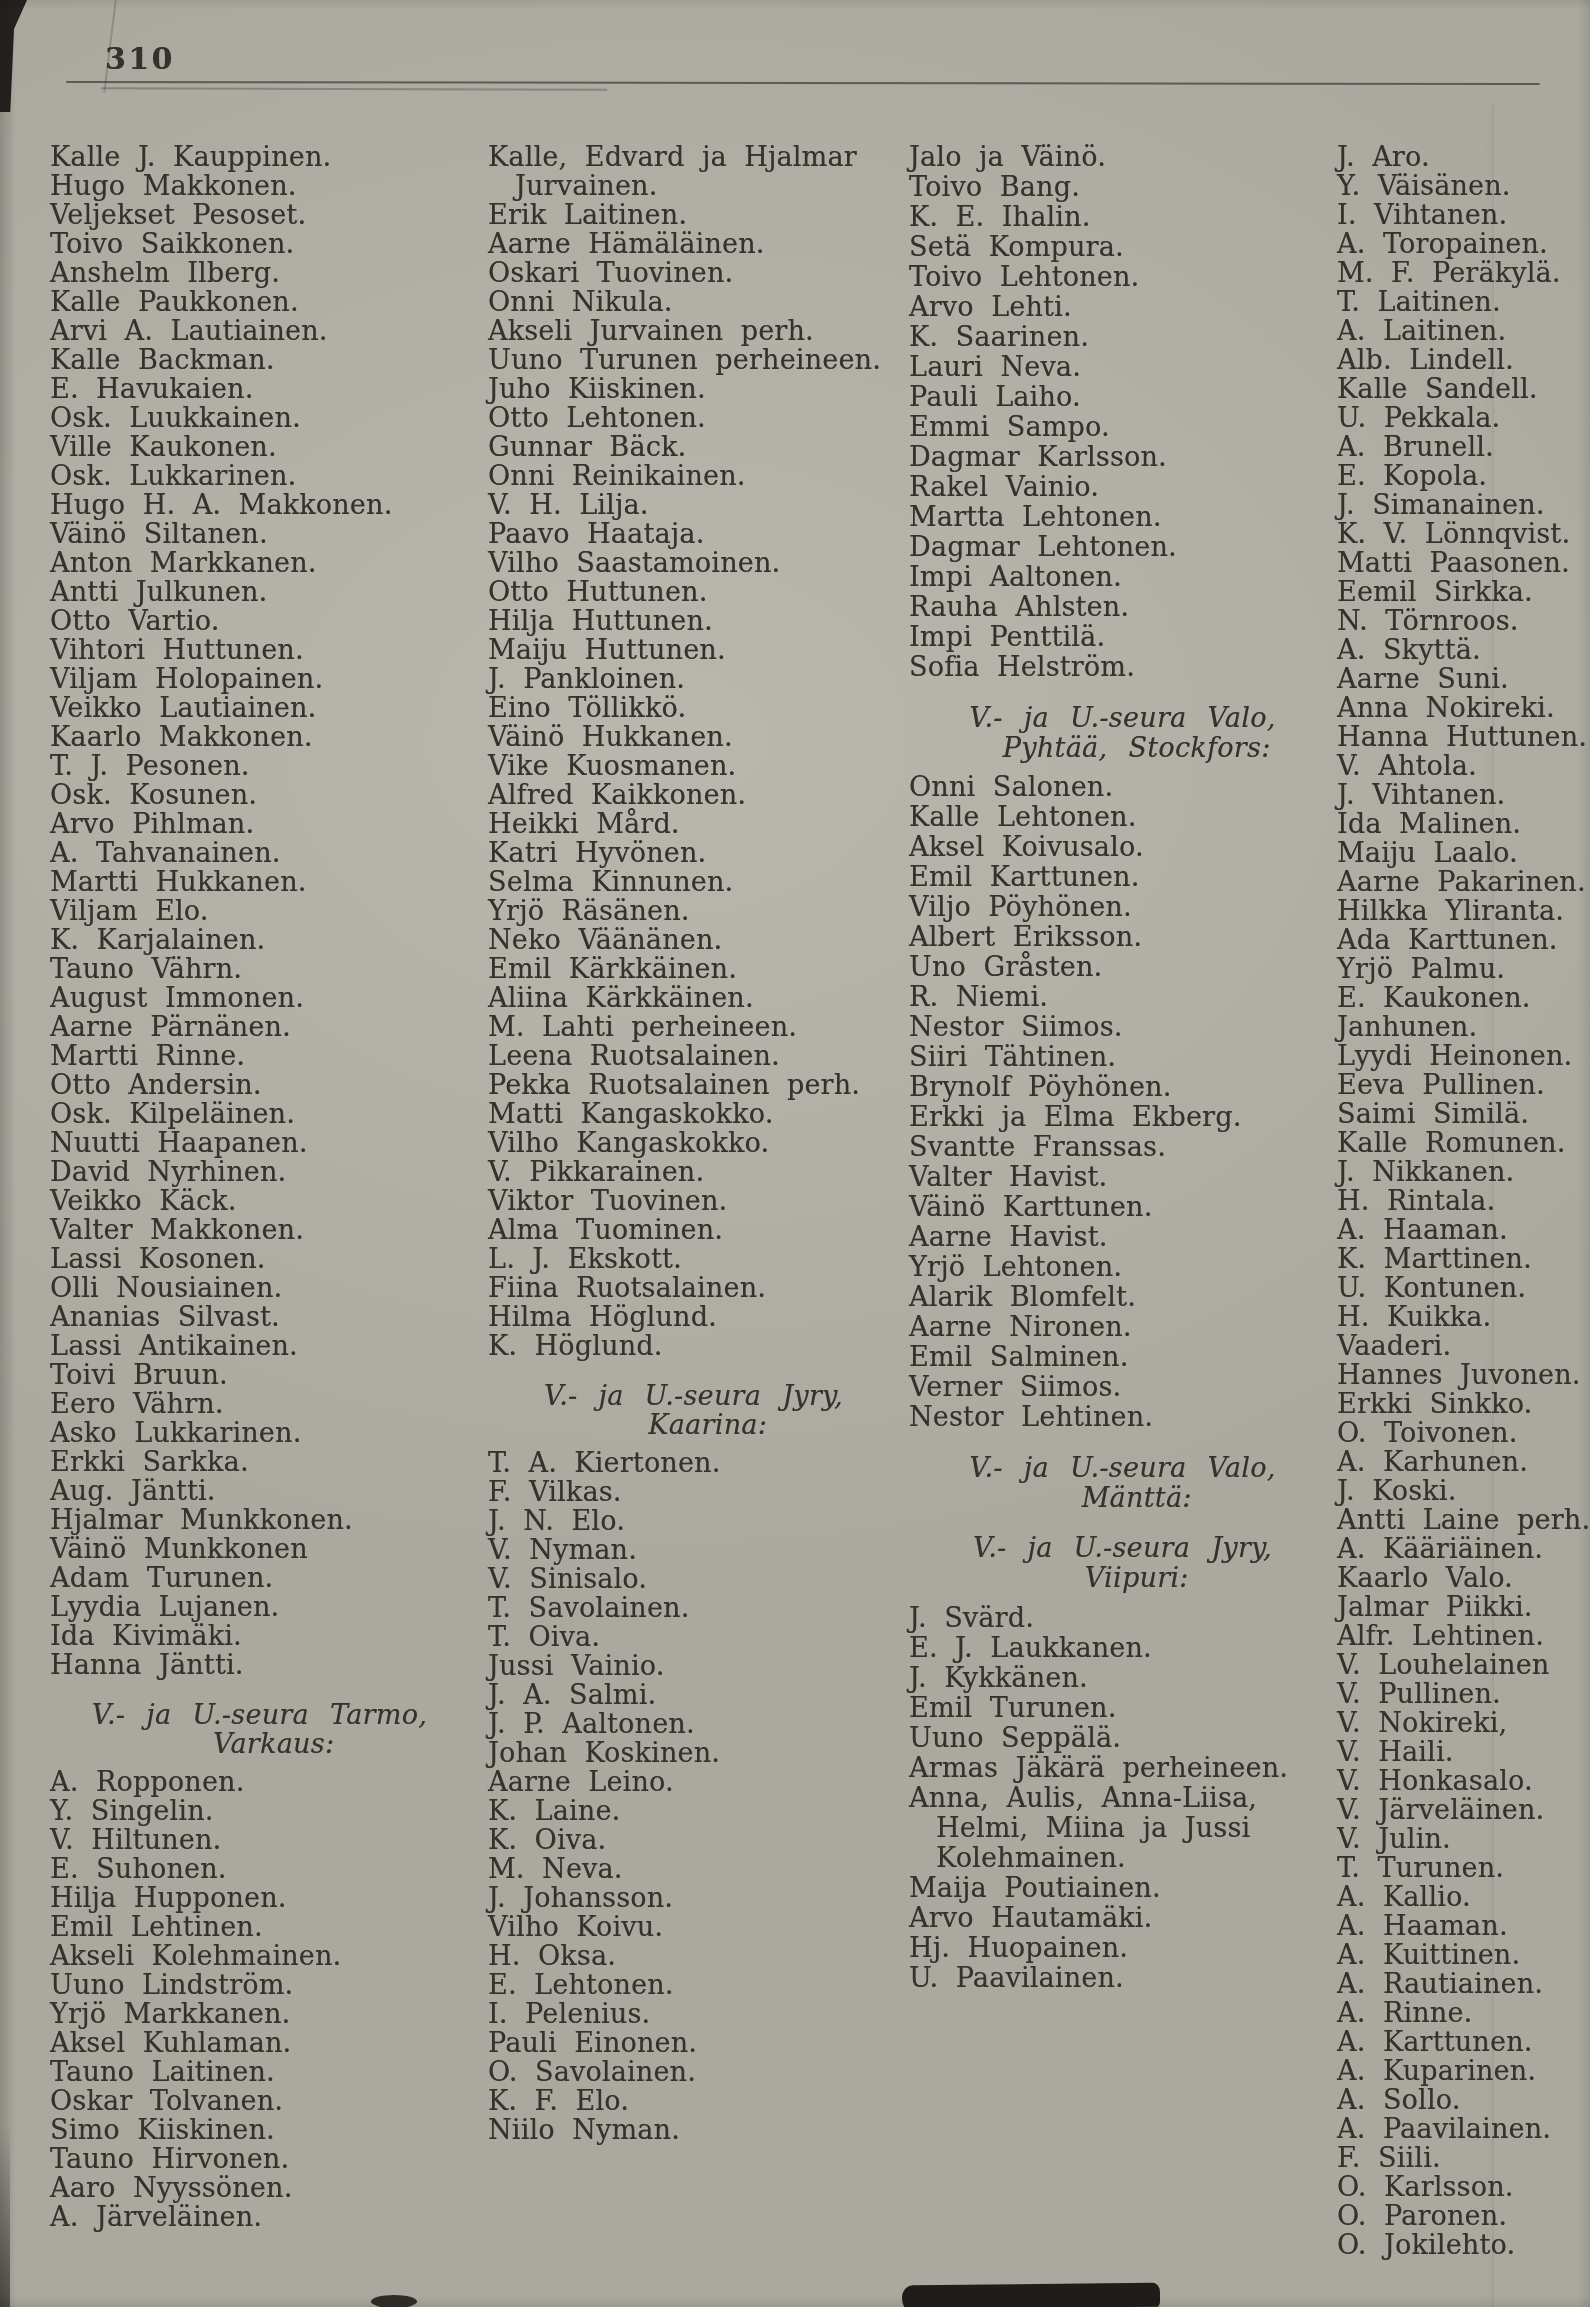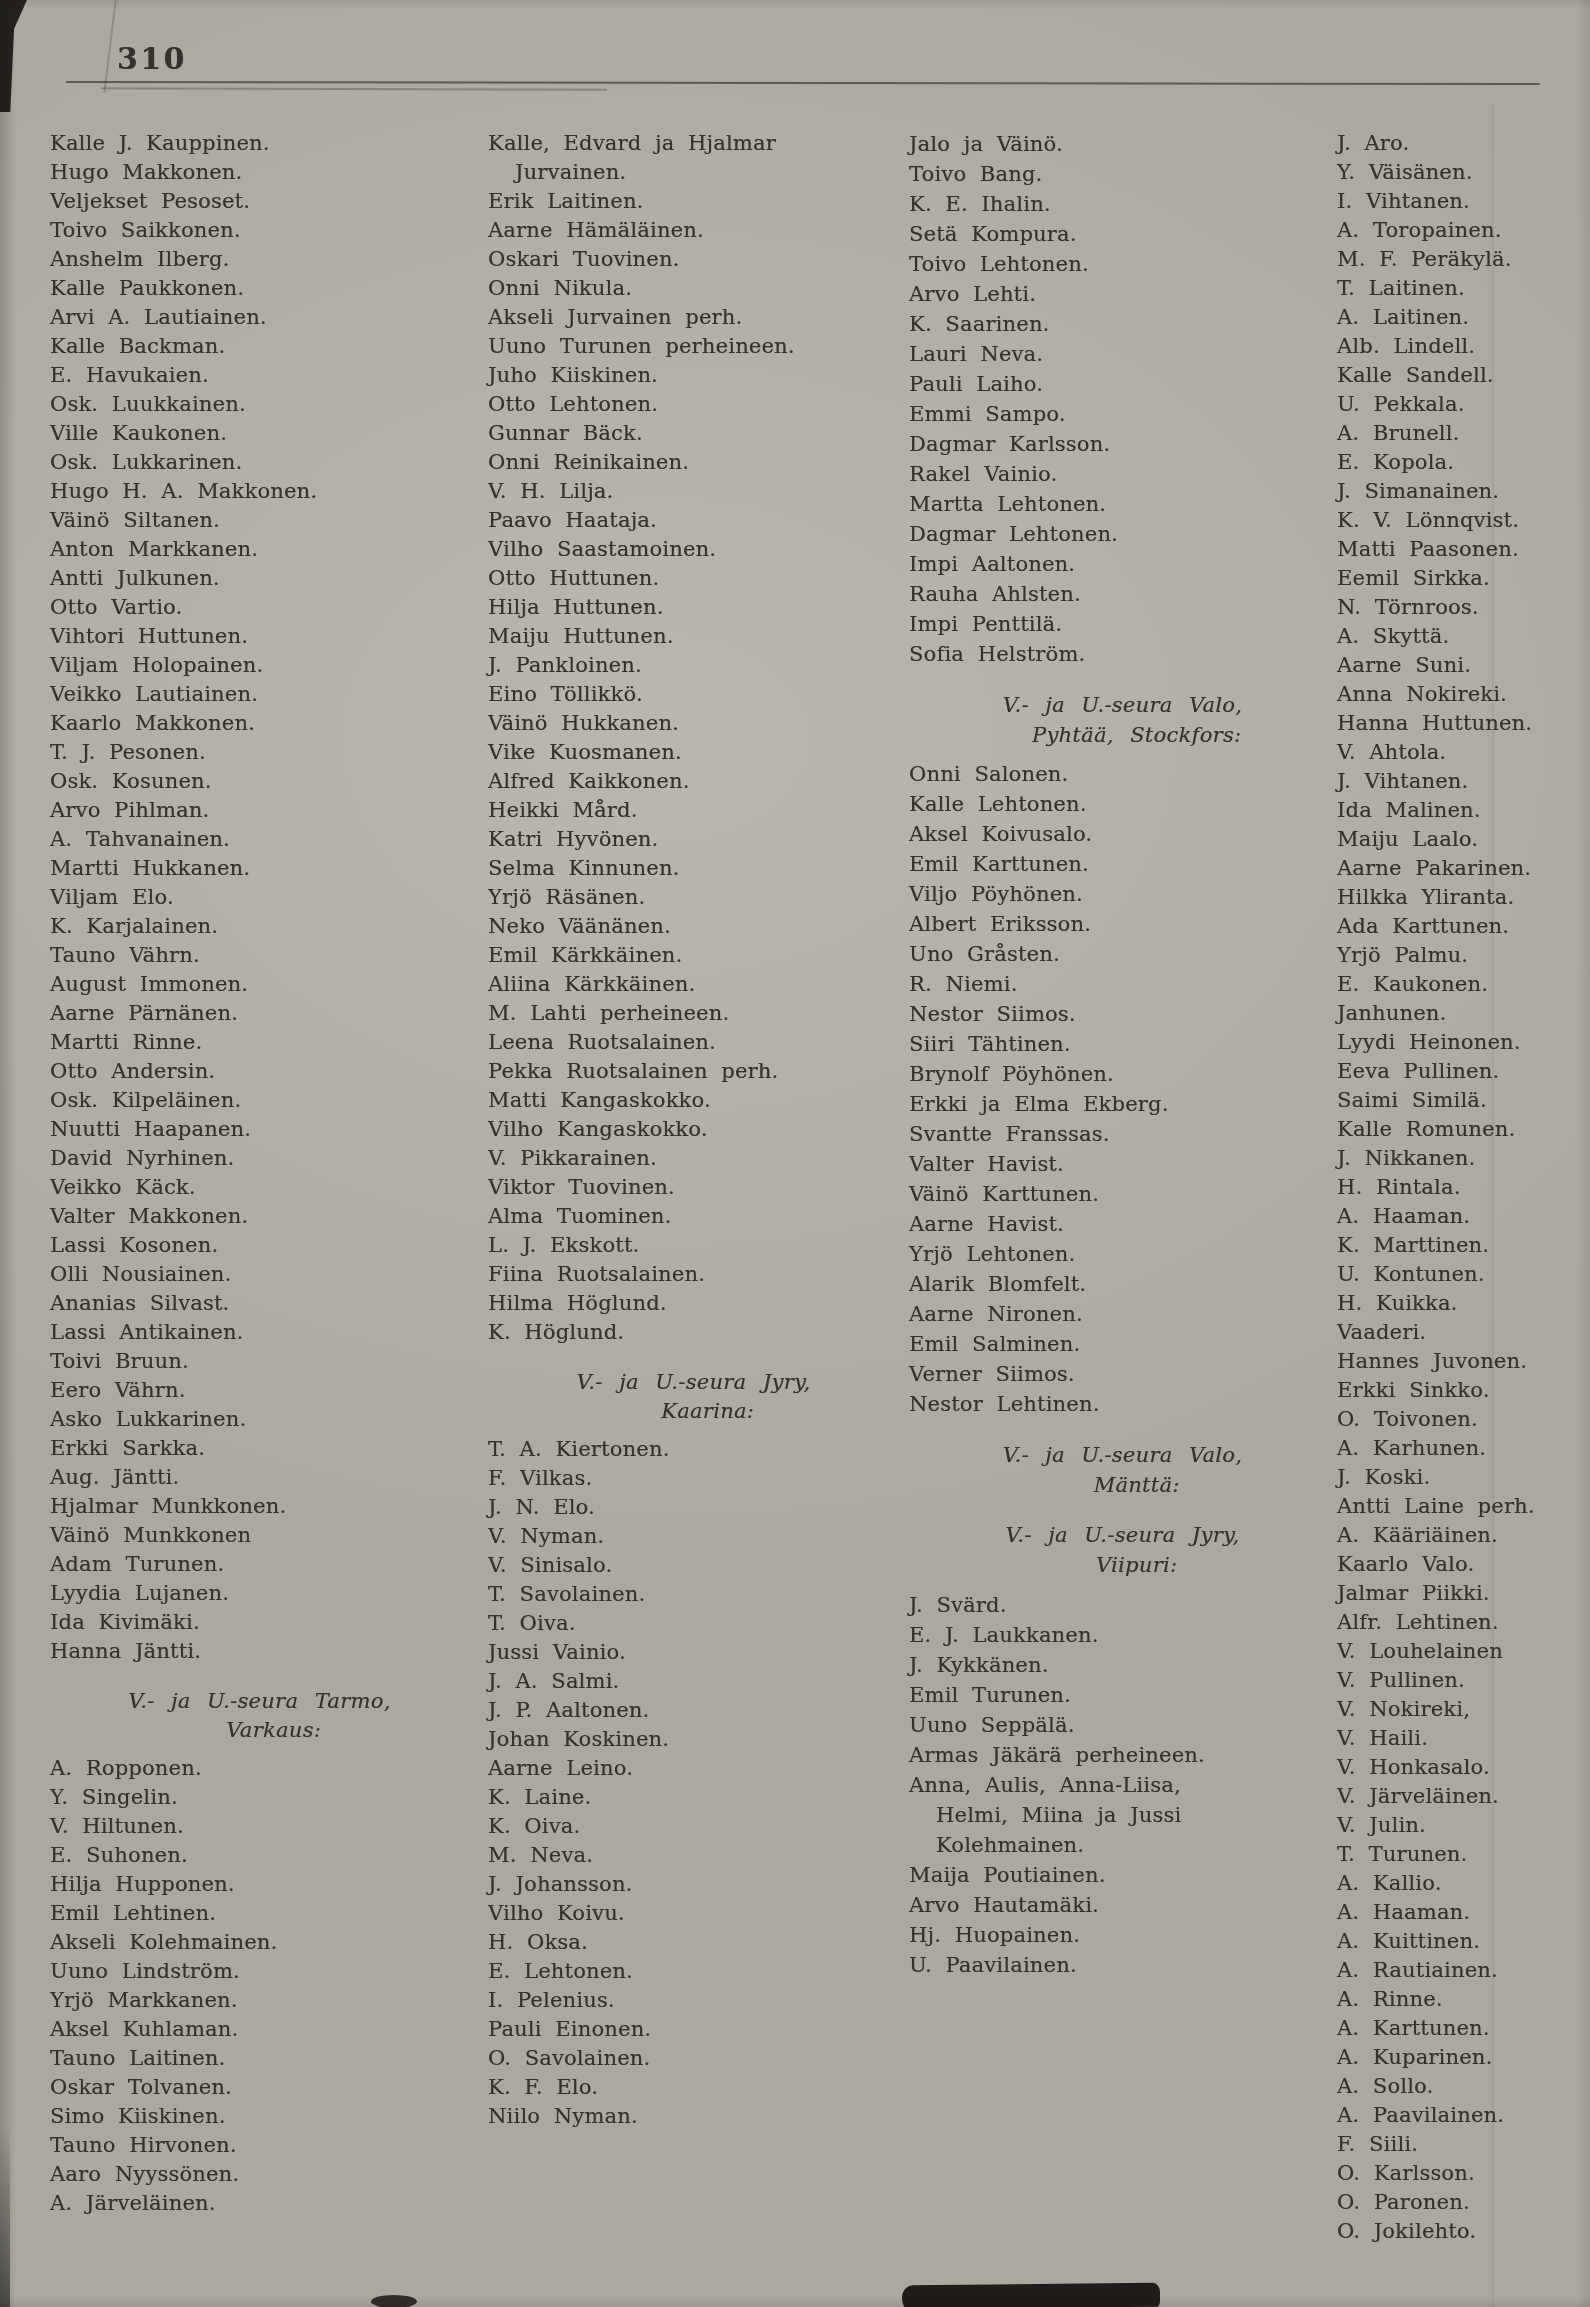--- a/index.html
+++ b/index.html
@@ -14,37 +14,36 @@
       linear-gradient(to left, rgba(20,18,15,.10) 0px, rgba(20,18,15,0) 12.6px),
       linear-gradient(to bottom, rgba(20,18,15,.09) 0px, rgba(20,18,15,0) 9.5px),
       linear-gradient(to top, rgba(20,18,15,.10) 0px, rgba(20,18,15,0) 11px),
       radial-gradient(1185px 869px at 42% 32%, rgba(255,255,255,.07), rgba(0,0,0,.05)),
       #b4b1a8;
   }
   .page-number {
     position:absolute; left:105px; top:41px;
     font-size:30px; font-weight:bold; letter-spacing:2.4px;
     text-shadow:0.3px 0.3px 0.6px rgba(40,38,34,.5);
-    margin-left:12px;
   }
   .journal-title {
     position:absolute; left:735px; top:44px;
     font-size:26px; font-weight:bold; letter-spacing:3.2px; word-spacing:12.6px;
     text-shadow:0.3px 0.3px 0.6px rgba(40,38,34,.5);
     white-space:nowrap;
   }
   .rule-main {
     position:absolute; left:66px; top:82px; width:1474px; height:2.4px;
     background:rgba(45,42,38,.62); border-radius:1.6px; transform:rotate(0.08deg);
   }
   .rule-shadow {
     position:absolute; left:101px; top:88px; width:506px; height:1.6px;
     background:rgba(45,42,38,.30); transform:rotate(0.15deg);
   }
-  .col { position:absolute; top:129px; font-size:21px; }
+  .col { position:absolute; top:142px; font-size:27px; }
   .col-1 { left:50px;   width:419px; line-height:29px;   }
   .col-2 { left:488px;  width:411px; line-height:29px;   }
   .col-3 { left:909px; width:427px; line-height:30px; }
   .col-4 { left:1337px; width:254px; line-height:29px; }
   .line {
     white-space:nowrap; word-spacing:0.32em; letter-spacing:0.2px;
     text-shadow:0.3px 0.3px 0.6px rgba(40,38,34,.45);
   }
   .indent-1 { padding-left:27px; }
   .names-block { margin:0; }

